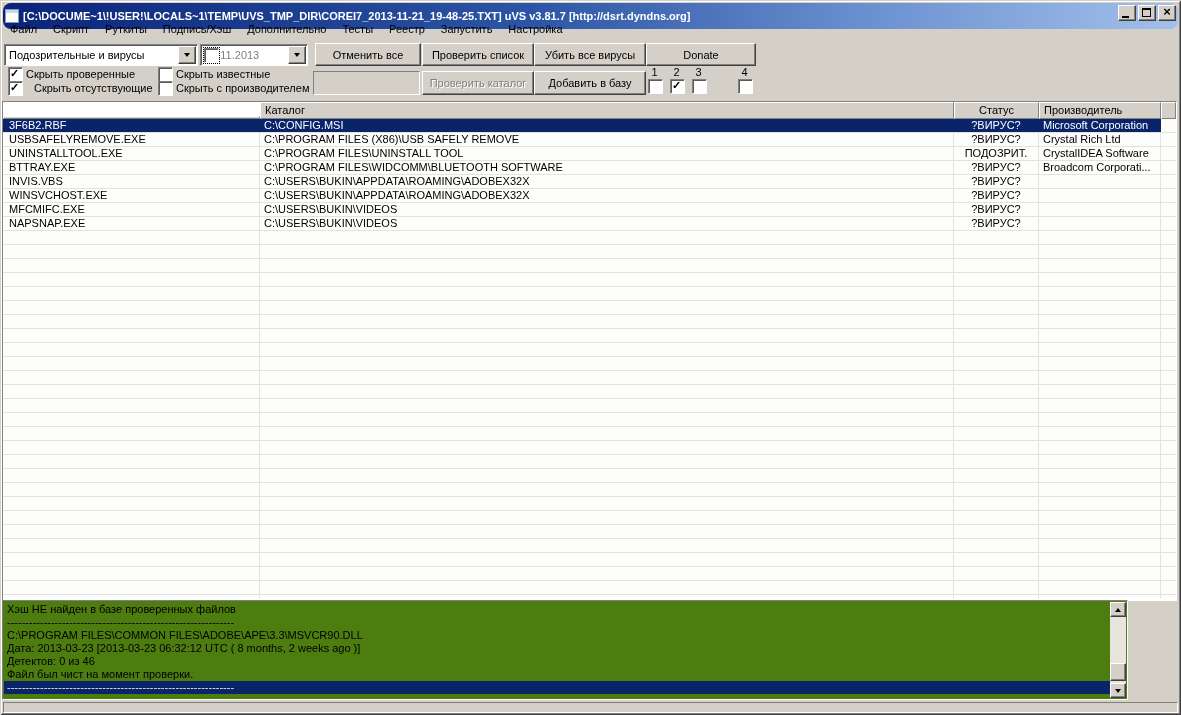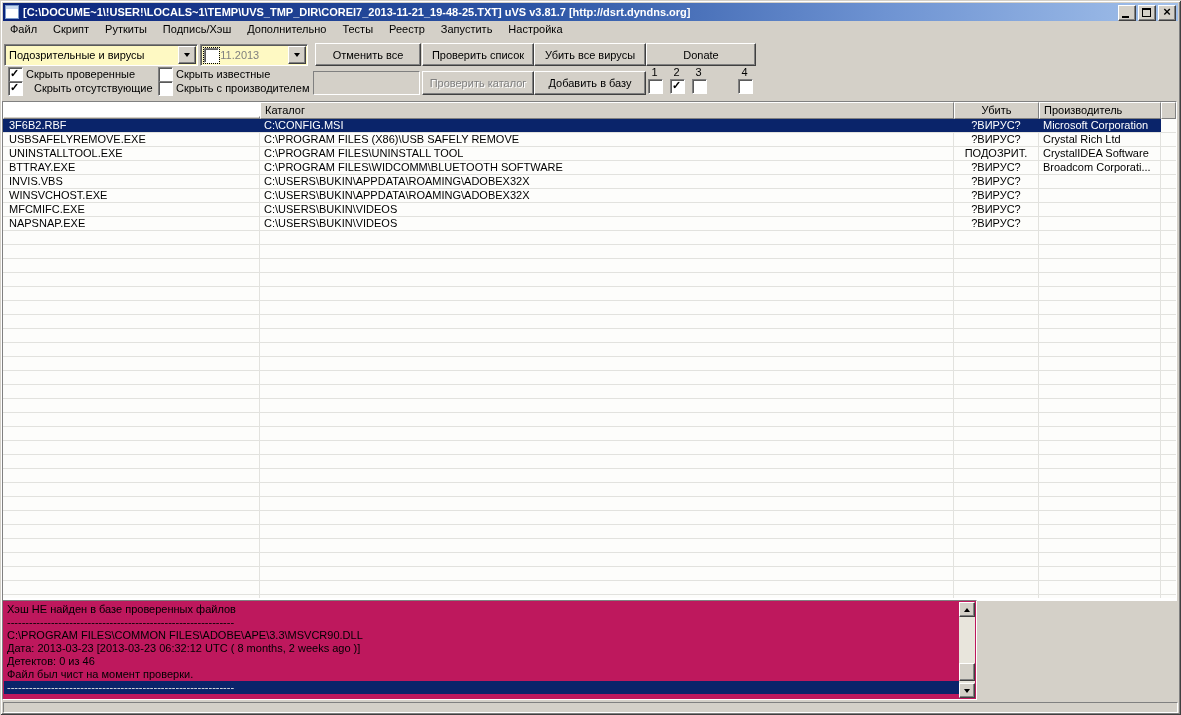--- a/index.html
+++ b/index.html
@@ -5,43 +5,43 @@
   html,body{margin:0;padding:0;background:#808080;}
   .window{
     position:relative;width:1181px;height:715px;background:#d4d0c8;
     font-family:"Liberation Sans",sans-serif;font-size:11px;color:#000;
     box-shadow:inset 1px 1px 0 #d4d0c8, inset -1px -1px 0 #404040,
                inset 2px 2px 0 #fff, inset -2px -2px 0 #808080;
     overflow:hidden;
   }
   
   .titlebar{
-    position:absolute;left:3px;top:3px;width:1175px;height:18px;
+    position:absolute;left:3px;top:3px;width:1175px;height:26px;
     background:linear-gradient(90deg,#0b247a 0%,#2c55a5 45%,#6e93d2 75%,#a2c0ea 100%);
-    display:flex;align-items:center;color:#fff;font-weight:bold;
+    display:flex;align-items:center;color:#fff;font-weight:bold;border-radius:8px;
   }
   .titleicon{width:12px;height:12px;background:#fff;border:1px solid #7b9ac9;margin:0 4px 0 2px;flex:none;
     box-shadow:inset 0 3px 0 #c8d8f0;}
   .titletext{white-space:nowrap;overflow:hidden;letter-spacing:0px;}
   .winbtns{position:absolute;right:2px;top:2px;display:flex;}
   .wbtn{width:16px;height:14px;margin-left:2px;position:relative;cursor:default;}
   .raised{background:#d4d0c8;border:1px solid;border-color:#fff #404040 #404040 #fff;
     box-shadow:inset -1px -1px 0 #808080;}
   .glyph-min::after{content:"";position:absolute;left:3px;bottom:2px;width:7px;height:2px;background:#000;}
   .glyph-max::after{content:"";position:absolute;left:3px;top:2px;width:7px;height:6px;border:1px solid #000;border-top-width:2px;}
   .glyph-close::after{content:"\00d7";position:absolute;left:0;top:-2px;width:100%;text-align:center;font-size:13px;font-weight:bold;color:#000;}
   
   .menubar{position:absolute;left:2px;top:21px;width:1175px;height:17px;display:flex;align-items:center;}
   .menuitem{padding:2px 8px 3px 8px;white-space:nowrap;}
   
   .btn{position:absolute;display:flex;align-items:center;justify-content:center;
     background:#d4d0c8;border:1px solid;border-color:#fff #404040 #404040 #fff;
     box-shadow:inset -1px -1px 0 #808080;white-space:nowrap;cursor:default;}
   .btn.disabled{color:#808080;text-shadow:1px 1px 0 #fff;}
-  .sunkenw{background:#fef9c3;border:1px solid;border-color:#808080 #fff #fff #808080;
+  .sunkenw{background:#ffffff;border:1px solid;border-color:#808080 #fff #fff #808080;
     box-shadow:inset 1px 1px 0 #5a5a5a;justify-content:flex-end;}
   .combo{position:absolute;display:flex;align-items:center;}
   .combo .val{padding-left:4px;flex:1;white-space:nowrap;overflow:hidden;}
   .drop{position:absolute;right:1px;top:1px;bottom:1px;width:16px;
     background:#d4d0c8;border:1px solid;border-color:#fff #404040 #404040 #fff;
     box-shadow:inset -1px -1px 0 #808080;display:flex;align-items:center;justify-content:center;}
   .arrow-down{width:0;height:0;border-left:3px solid transparent;border-right:3px solid transparent;border-top:4px solid #000;}
   .arrow-up{width:0;height:0;border-left:3px solid transparent;border-right:3px solid transparent;border-bottom:4px solid #000;}
   .cbx{position:absolute;width:13px;height:13px;background:#fff;border:1px solid;
     border-color:#808080 #fff #fff #808080;box-shadow:inset 1px 1px 0 #5a5a5a;}
@@ -66,22 +66,22 @@
   .row .c2{width:694px;padding-left:4px;}
   .row .c3{width:85px;text-align:center;}
   .row .c4{width:122px;padding-left:4px;}
   .row .c5{flex:1;border-right:none;}
   .row.selected .c1,.row.selected .c2,.row.selected .c3,.row.selected .c4{
     background:#0a246a;color:#fff;border-right-color:#0a246a;}
   .filler{position:relative;height:367px;
     background:repeating-linear-gradient(to bottom,#fdfdfb 0 13px,#e2e2de 13px 14px);}
   .vline{position:absolute;top:0;bottom:0;width:1px;background:#e2e2de;}
   
-  .infopanel{position:absolute;left:2px;top:600px;width:975px;height:100px;
-    background:#be185d;border:1px solid;border-color:#808080 #fff #fff #808080;
+  .infopanel{position:absolute;left:2px;top:600px;width:1126px;height:100px;
+    background:#4d7c0f;border:1px solid;border-color:#808080 #fff #fff #808080;
     box-sizing:border-box;padding-left:48px;}
   .infolines{position:absolute;left:1px;top:1px;right:17px;bottom:1px;overflow:hidden;padding-top:1px;}
   .iline{height:13px;line-height:13px;padding-left:3px;white-space:nowrap;}
   .iline.selected{background:#0a246a;color:#e8e8e8;}
   .vsb{position:absolute;top:1px;right:1px;bottom:1px;width:16px;background:#e8e5dc;}
   .sbtn{position:absolute;left:0;width:16px;height:15px;display:flex;align-items:center;justify-content:center;box-sizing:border-box;}
   .sthumb{position:absolute;left:0;width:16px;height:18px;box-sizing:border-box;}
   
   .statusbar{position:absolute;left:3px;top:702px;width:1175px;height:11px;
     background:#d4d0c8;border:1px solid;border-color:#808080 #fff #fff #808080;box-sizing:border-box;}
@@ -155,21 +155,21 @@
   <span class="cbx checked" style="left:670px;top:79px;"></span>
   <span class="numlabel" style="left:692px;top:66px;">3</span>
   <span class="cbx" style="left:692px;top:79px;"></span>
   <span class="numlabel" style="left:738px;top:66px;">4</span>
   <span class="cbx" style="left:738px;top:79px;"></span>
 
   <div class="list">
     <div class="lheader">
       <div class="hc c1">Имя</div>
       <div class="hc c2">Каталог</div>
-      <div class="hc c3">Убить</div>
+      <div class="hc c3">Статус</div>
       <div class="hc c4">Производитель</div>
       <div class="hc c5"></div>
     </div>
     <div class="lbody">
       <div class="row selected">
         <div class="c c1">3F6B2.RBF</div>
         <div class="c c2">C:\CONFIG.MSI</div>
         <div class="c c3">?ВИРУС?</div>
         <div class="c c4">Microsoft Corporation</div>
         <div class="c c5"></div>

